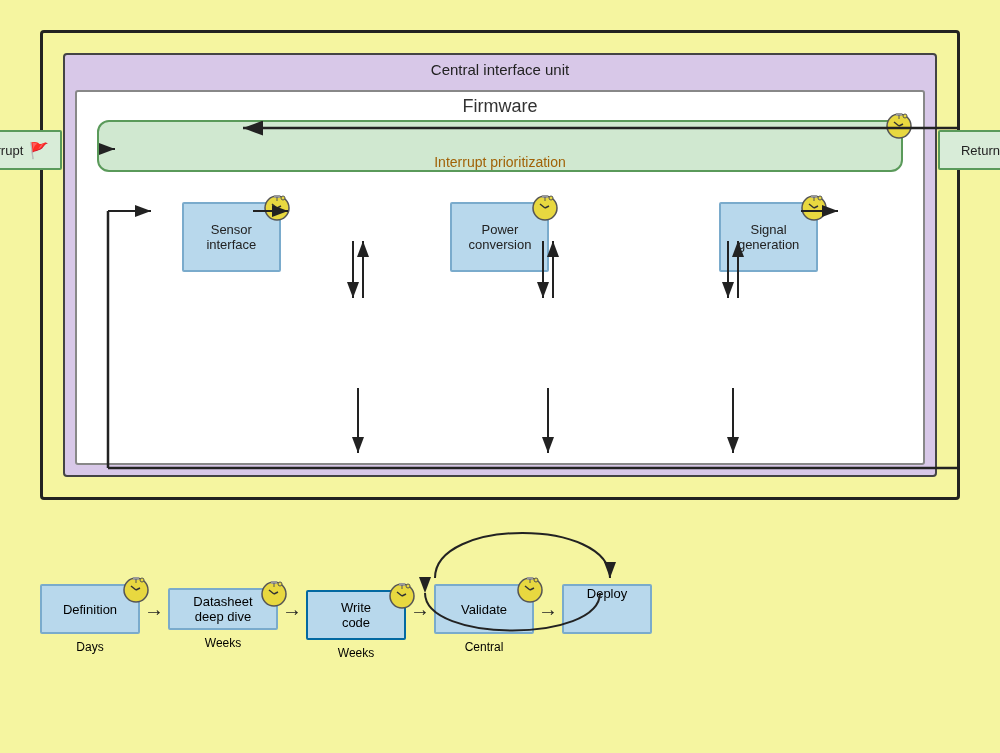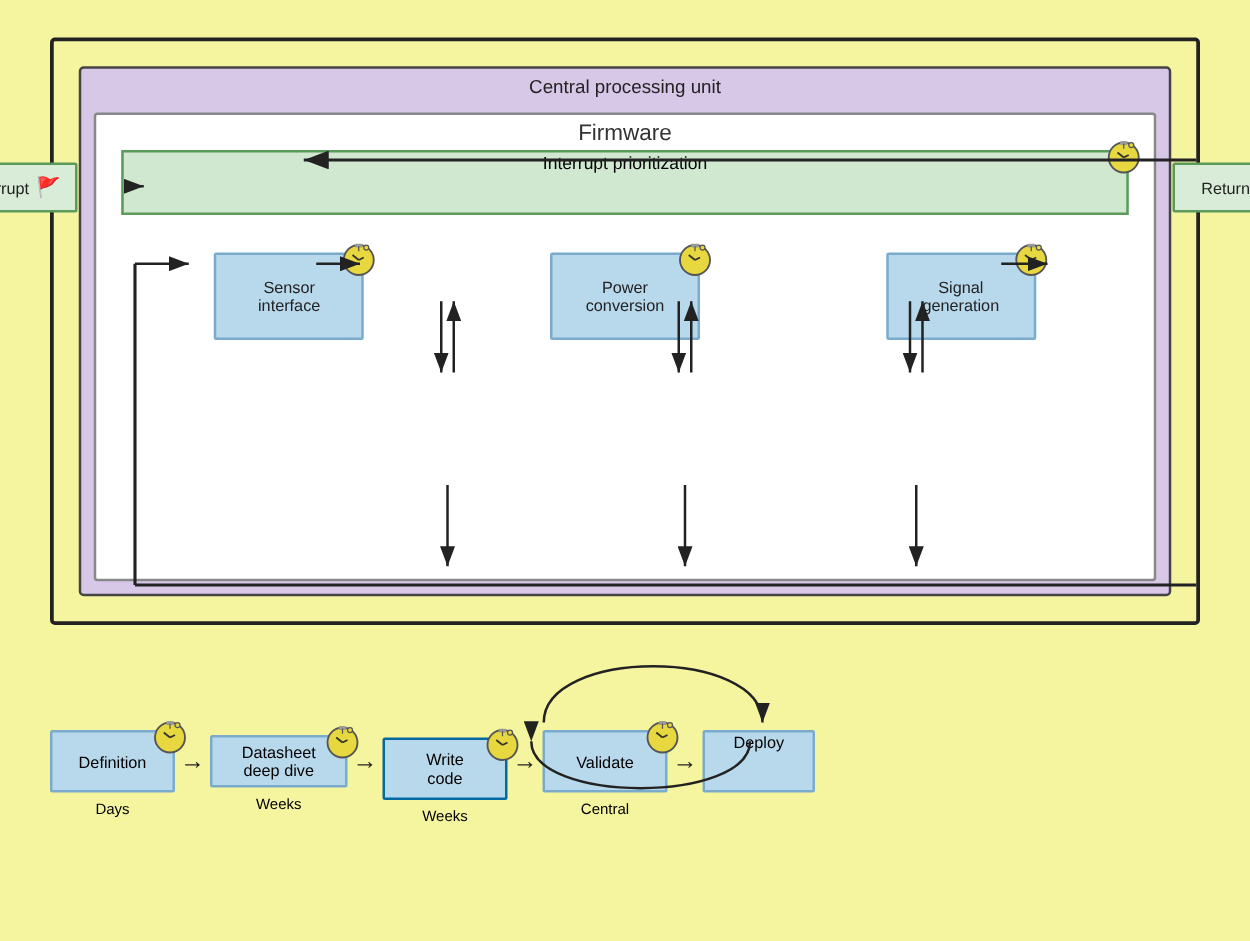--- a/index.html
+++ b/index.html
@@ -108,39 +108,39 @@
     
     .interrupt-prior-box {
       position: absolute;
       top: 28px;
       left: 20px;
       right: 20px;
       height: 52px;
       border: 2px solid #5a9a5a;
       background: #d0e8d0;
       display: flex;
-      align-items: flex-start;
+      align-items: flex-end;
       justify-content: center;
       font-size: 14px;
-      color: #000000;
-      border-radius: 0;
+      color: #a16207;
+      border-radius: 12px;
     }
 
     
     .sub-boxes {
       position: absolute;
       top: 110px;
       left: 20px;
       right: 20px;
       display: flex;
       justify-content: space-around;
     }
 
     .sub-box {
-      width: 120px;
+      width: 99px;
       height: 70px;
       border: 2px solid #7aabcc;
       background: #b8d8ec;
       display: flex;
       align-items: center;
       justify-content: center;
       font-size: 13px;
       color: #222;
       text-align: center;
       border-radius: 2px;
@@ -166,21 +166,21 @@
       height: 100%;
       pointer-events: none;
     }
   </style>
 </head>
 <body>
 
 <div class="top-diagram">
 
   <div class="cpu-box">
-    <span class="cpu-label">Central processing unit</span>
+    <span class="cpu-label">Central interface unit</span>
 
     <div class="firmware-box">
       <span class="firmware-label">Firmware</span>
 
       <div class="interrupt-box">
         <span>Interrupt</span>
         <span class="flag-icon">🚩</span>
       </div>
 
       <div class="return-box">

